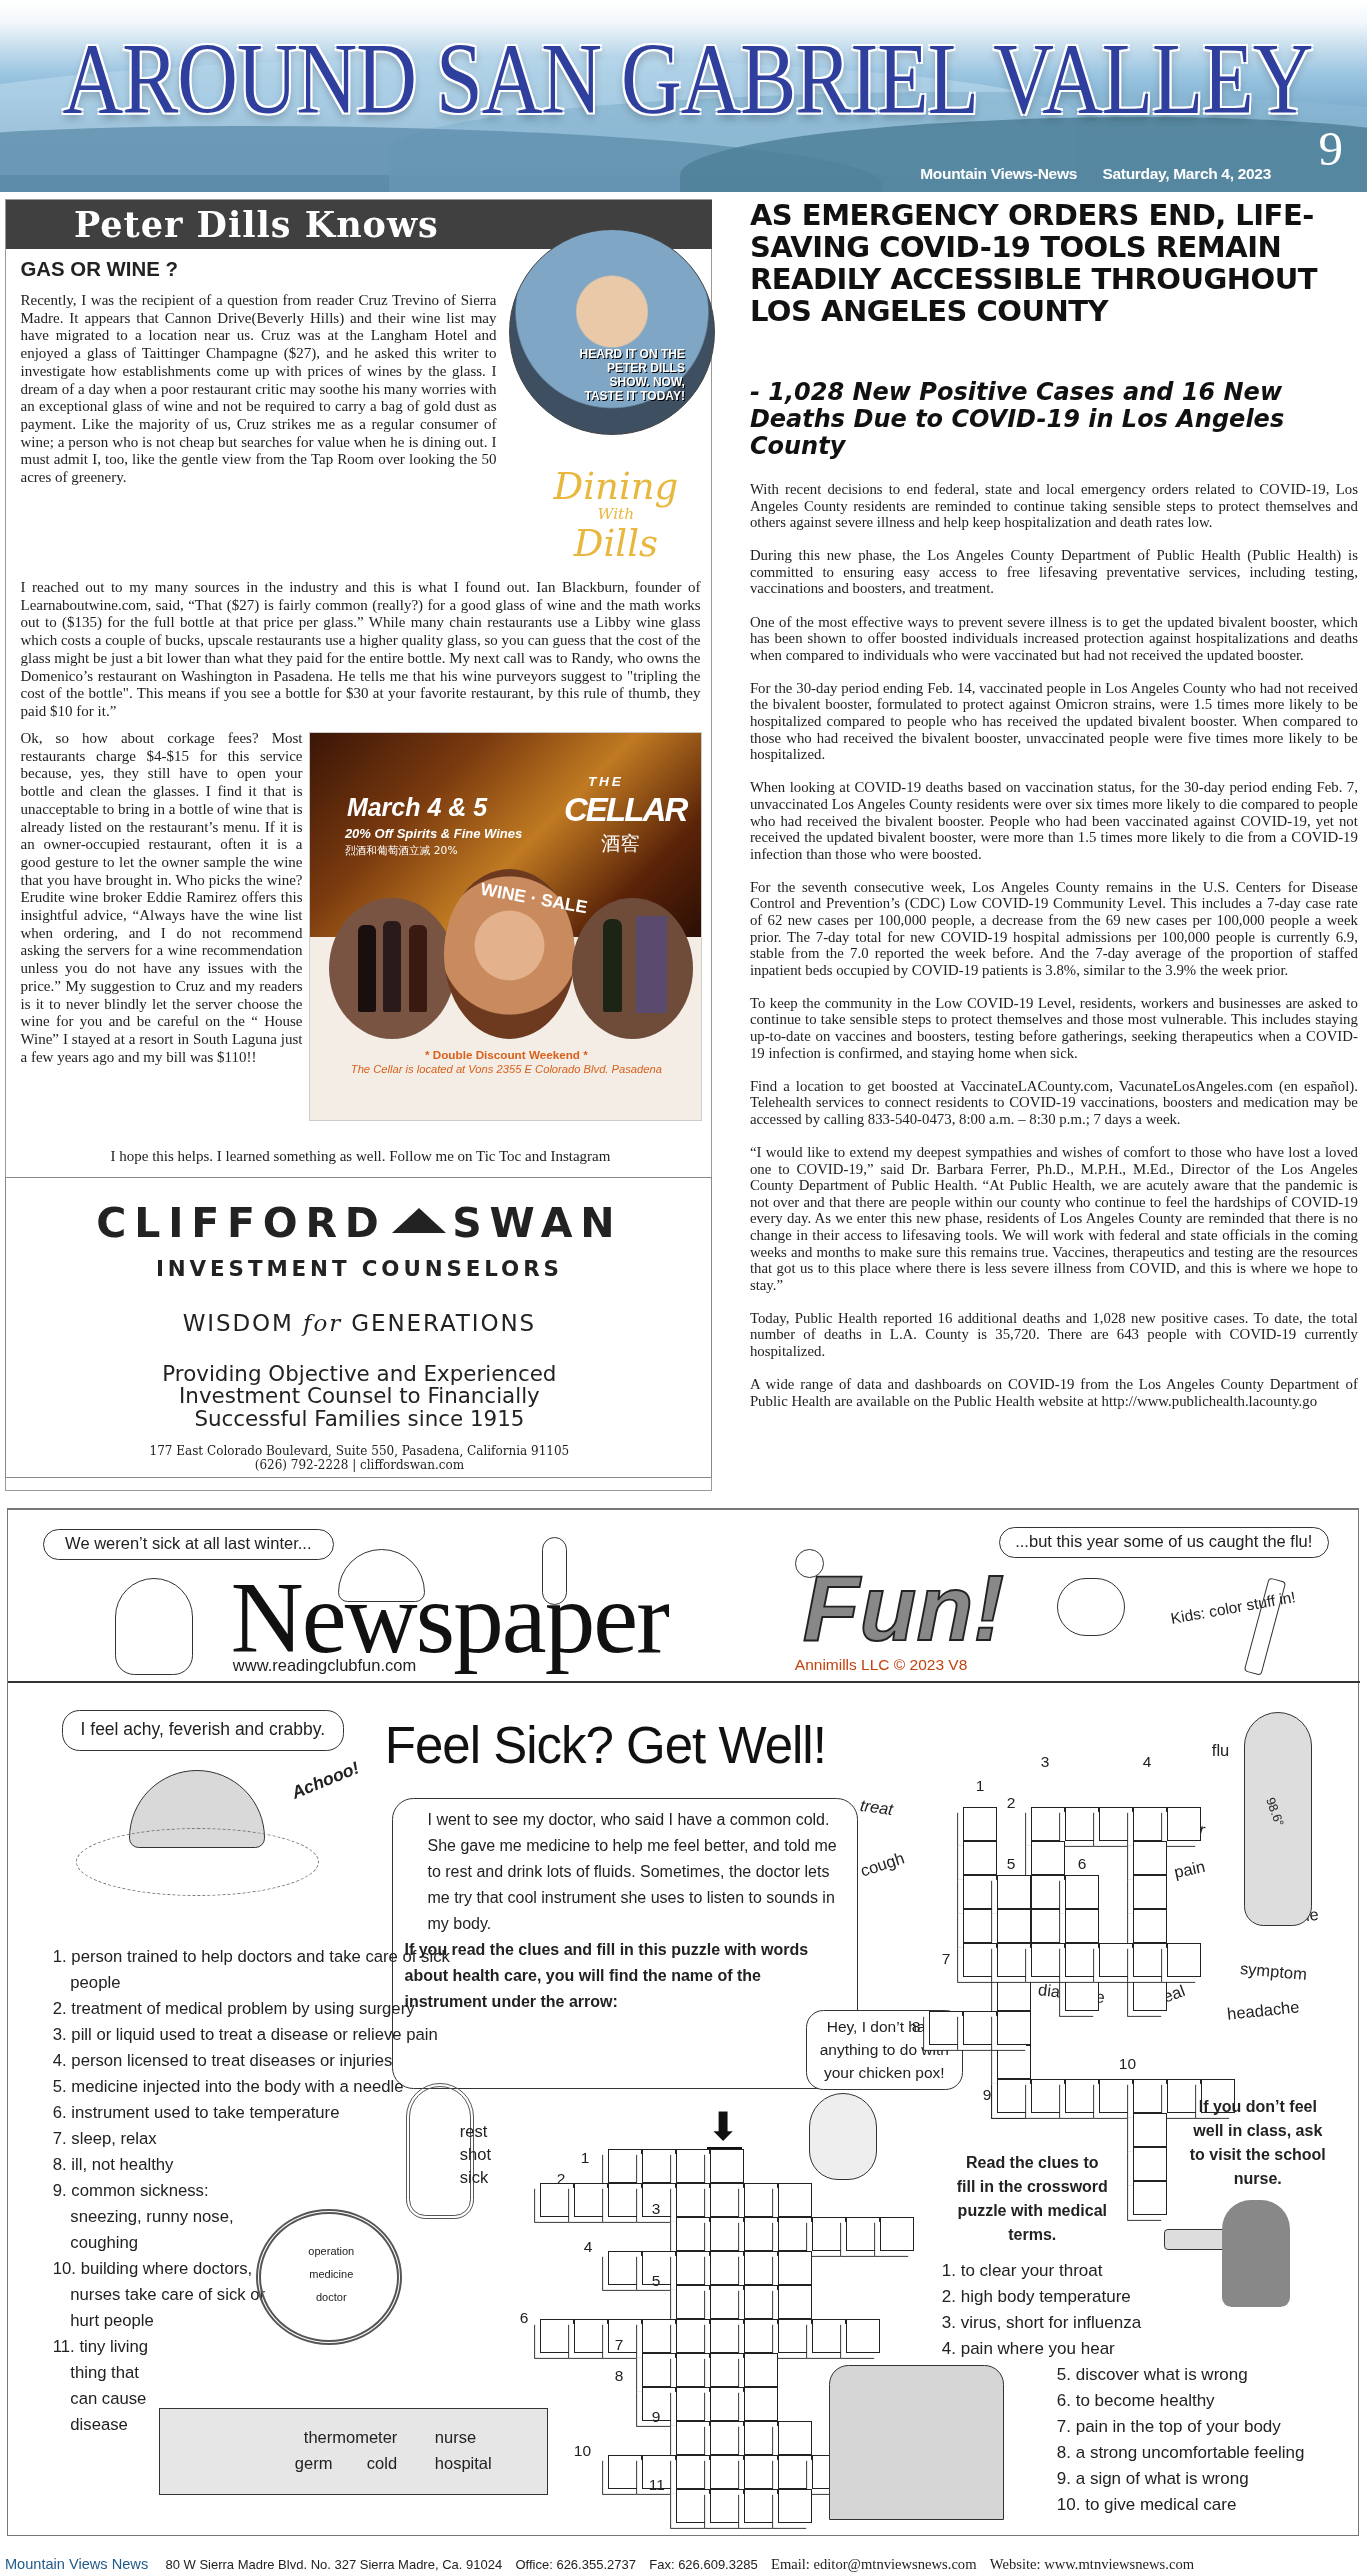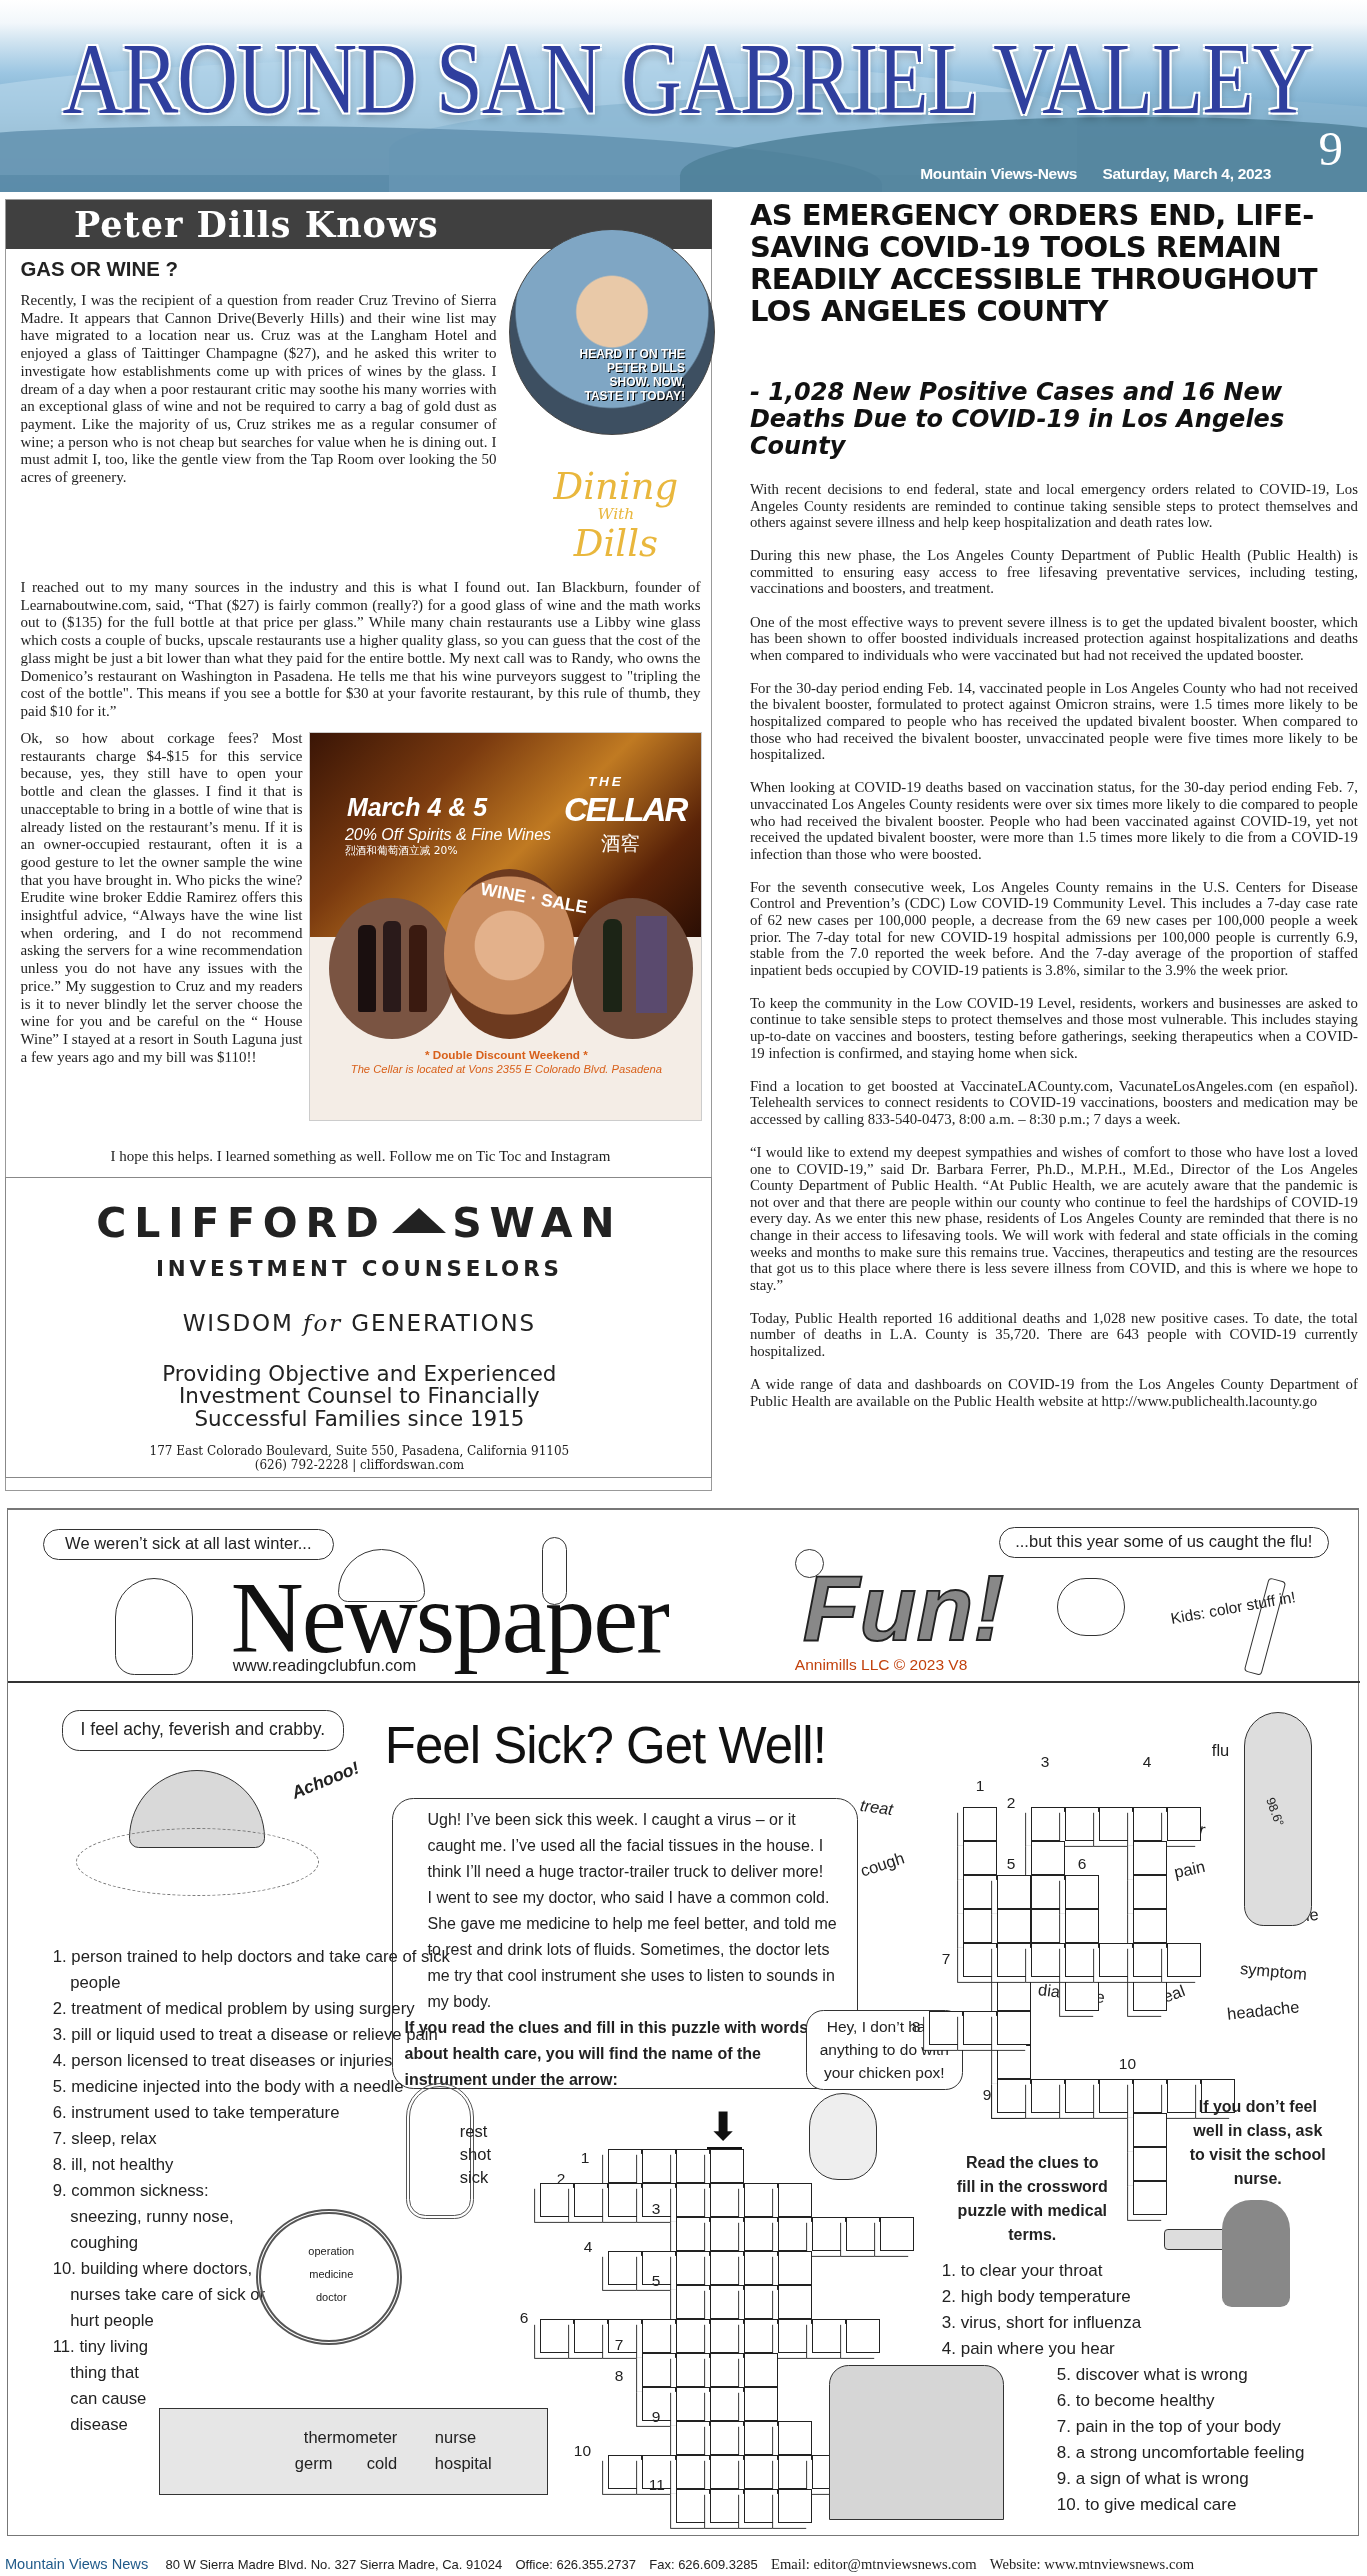--- a/index.html
+++ b/index.html
@@ -25,21 +25,21 @@
   #dills .p4{position:absolute;left:14.6px;top:948px;width:680px}
   #dills .portrait{position:absolute;left:503px;top:29px;width:206px;height:206px;border-radius:50%;background:radial-gradient(circle at 50% 40%,#e9c9a8 0 22%,#7fa6c4 23% 60%,#3d4f61 61% 100%);border:1.9px solid #444}
   #dills .portrait .cap{position:absolute;left:58px;top:117px;width:117px;color:#fff;font-family:"Liberation Sans",sans-serif;font-weight:bold;font-size:12px;text-align:right;text-shadow:1px 1px 0 #000}
   #dills .dining{position:absolute;left:537px;top:267px;width:146px;text-align:center;font-family:"DejaVu Serif",serif;font-style:italic;color:#e9b73d}
   #dills .dining .a{font-size:37px;line-height:39px}
   #dills .dining .b{font-size:15.5px;line-height:17.5px}
   
   #wine-ad{position:absolute;left:303px;top:532px;width:393px;height:389px;border:1px solid #ccc;background:#f4ede6;overflow:hidden}
   #wine-ad .dark{position:absolute;left:0;top:0;width:393px;height:204px;background:linear-gradient(135deg,#3a1506 0%,#7a3a0f 30%,#c07a22 55%,#5a2308 80%,#2a0e04 100%)}
   #wine-ad .date{position:absolute;left:37px;top:60px;color:#fff;font-family:"Liberation Sans",sans-serif;font-weight:bold;font-style:italic;font-size:25px}
-  #wine-ad .off{position:absolute;left:35px;top:93px;color:#fff;font-family:"Liberation Sans",sans-serif;font-weight:normal;font-style:italic;font-size:16px}
+  #wine-ad .off{position:absolute;left:35px;top:93px;color:#fff;font-family:"Liberation Sans",sans-serif;font-weight:bold;font-style:italic;font-size:13px}
   #wine-ad .cn{position:absolute;left:35px;top:111px;color:#fff;font-family:"DejaVu Sans",sans-serif;font-size:10.7px}
   #wine-ad .the{position:absolute;left:278px;top:41px;color:#fff;font-family:"Liberation Sans",sans-serif;font-weight:bold;font-style:italic;font-size:13.6px;letter-spacing:2.9px}
   #wine-ad .cellar{position:absolute;left:254px;top:58px;color:#fff;font-family:"Liberation Sans",sans-serif;font-weight:bold;font-style:italic;font-size:33px;letter-spacing:-1.9px}
   #wine-ad .circle{position:absolute;border-radius:50%}
   #wine-ad .ws{position:absolute;left:170px;top:155px;font-family:"Liberation Sans",sans-serif;font-weight:bold;color:#fff;font-size:17.5px;transform:rotate(10deg)}
   #wine-ad .dd{position:absolute;left:0;top:315px;width:393px;text-align:center;color:#d8601a;font-family:"Liberation Sans",sans-serif;font-weight:bold;font-size:11.7px}
   #wine-ad .loc{position:absolute;left:0;top:330px;width:393px;text-align:center;color:#d8601a;font-family:"Liberation Sans",sans-serif;font-style:italic;font-size:11.2px}
   
   #cs{left:4.9px;top:1177px;width:707px;height:301px;border:1px solid #888;text-align:center;font-family:"DejaVu Sans",sans-serif;color:#222}
   #cs .logo{position:absolute;left:0;top:21.4px;width:707px;font-size:41px;font-weight:bold;letter-spacing:7.8px}
@@ -191,21 +191,20 @@
   <div class="bubble" style="left:54px;top:200px;width:282px;height:41px;line-height:37px;font-size:17.5px">I feel achy, feverish and crabby.</div>
   <div class="abs" style="left:68px;top:260px;width:243px;height:146px">
     <div class="abs" style="left:53px;top:0;width:136px;height:78px;background:#d9d9d9;border:1.9px solid #333;border-radius:68px 68px 9.7px 9.7px"></div>
     <div class="abs" style="left:0;top:58px;width:243px;height:68px;border:1.9px dashed #777;border-radius:50%"></div>
   </div>
   <div class="abs sans" style="left:282px;top:260px;font-size:17.5px;font-weight:bold;font-style:italic;transform:rotate(-22deg)">Achooo!</div>
 
   <div class="fsgw">Feel Sick? Get Well!</div>
 
   <div class="story">
-    <div class="ind">Ugh! I’ve been sick this week. I caught a virus – or it caught me. I’ve used all the facial tissues in the house. I think I’ll need a huge tractor-trailer truck to deliver more!</div>
     <div class="ind">I went to see my doctor, who said I have a common cold. She gave me medicine to help me feel better, and told me to rest and drink lots of fluids. Sometimes, the doctor lets me try that cool instrument she uses to listen to sounds in my body.</div>
     <div style="font-weight:bold">If you read the clues and fill in this puzzle with words about health care, you will find the name of the instrument under the arrow:</div>
   </div>
 
   <ul class="clues-left">
     <li>1. person trained to help doctors and take care of sick people</li>
     <li>2. treatment of medical problem by using surgery</li>
     <li>3. pill or liquid used to treat a disease or relieve pain</li>
     <li>4. person licensed to treat diseases or injuries</li>
     <li>5. medicine injected into the body with a needle</li>

